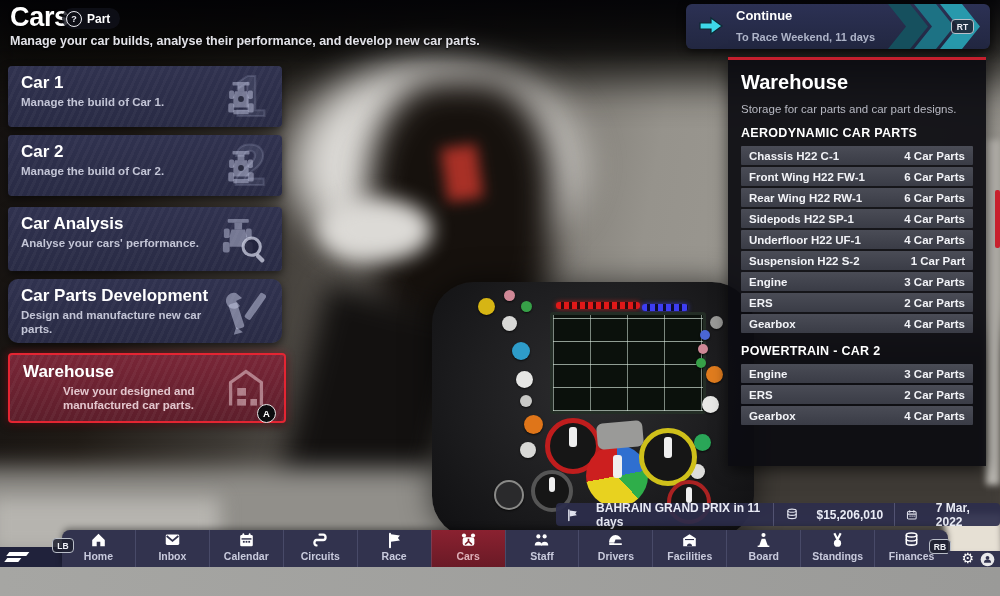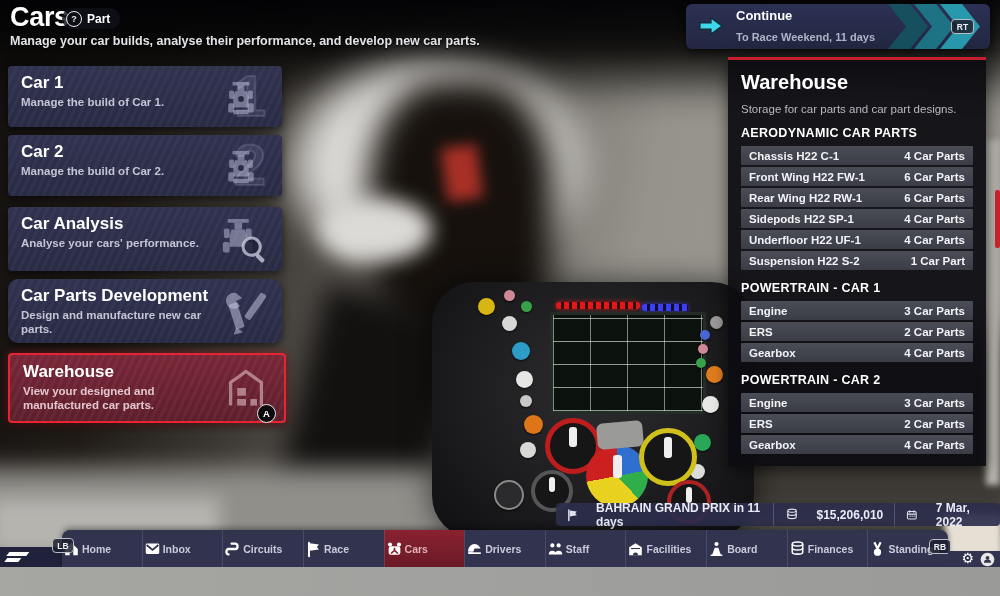--- a/index.html
+++ b/index.html
@@ -62,21 +62,21 @@
   .pad-rt{right:16px;top:15px;width:21px;height:13px;}
   
   .card{left:8px;width:274px;border-radius:4px;cursor:pointer;box-shadow:0 3px 8px rgba(0,0,0,.55);
         background:repeating-linear-gradient(115deg,rgba(255,255,255,.03) 0 3px,transparent 3px 7px),
                    linear-gradient(180deg,#30324f,#292b45);}
   .card.sel{background:repeating-linear-gradient(115deg,rgba(255,255,255,.04) 0 3px,transparent 3px 7px),
                        linear-gradient(180deg,#792637,#5d1e2b);
             border:2px solid #e42532;box-shadow:0 0 10px rgba(220,30,45,.4),0 3px 8px rgba(0,0,0,.55);}
   .card-title{position:absolute;left:13px;top:7px;color:#fff;font-size:17px;font-weight:bold;}
   .card-desc{position:absolute;left:13px;top:29px;width:195px;color:#c3c5d6;font-size:11.5px;font-weight:bold;line-height:1.25;}
-  .card.sel .card-desc{color:#e3c6cd;}
+  .card.sel .card-desc{color:#e3c6cd;margin-left:40px;}
   .ghost-num{position:absolute;right:16px;top:0px;font-size:58px;font-weight:bold;color:rgba(198,204,235,.10);
              -webkit-text-stroke:2px rgba(198,204,235,.16);line-height:1.05;}
   .card-icon{position:absolute;right:12px;top:10px;opacity:.9;}
   .a-badge{position:absolute;right:8px;bottom:-2px;width:17px;height:17px;border-radius:50%;background:#0c0c0e;
            border:1.5px solid #e6e6e6;color:#fff;font-size:9.5px;font-weight:bold;display:flex;align-items:center;justify-content:center;}
   
   .wpanel{left:728px;top:57px;width:258px;height:409px;border-top:3px solid #c41f2d;
           background:rgba(12,12,17,.93);box-shadow:0 4px 14px rgba(0,0,0,.6);padding:11px 13px;box-sizing:border-box;}
   .wp-title{color:#fff;font-size:20px;font-weight:bold;}
   .wp-sub{color:#b7b8c2;font-size:11.5px;margin-top:9px;}
@@ -86,21 +86,21 @@
   .wrow span{color:#f2f3f7;font-size:11.5px;font-weight:bold;}
   .scroll-thumb{left:995px;top:190px;width:5px;height:58px;background:#c8202c;border-radius:2px;cursor:grab;}
   
   .statusbar{left:556px;top:503px;height:23px;border-radius:4px;background:rgba(44,46,76,.92);
              display:flex;align-items:center;color:#e9ebf5;font-size:12px;font-weight:bold;}
   .seg{display:flex;align-items:center;gap:18px;padding:0 11px;height:100%;}
   .seg + .seg{border-left:1px solid rgba(150,153,190,.35);}
   
   .navbar{left:62px;top:530px;width:886px;height:37px;background:#32334e;border-radius:8px 8px 0 0;
           display:flex;box-shadow:0 -2px 6px rgba(0,0,0,.4);}
-  .tab{flex:1;display:flex;flex-direction:row;align-items:center;justify-content:flex-start;padding-top:1px;
+  .tab{flex:1;display:flex;flex-direction:column;align-items:center;justify-content:flex-start;padding-top:1px;
        gap:1px;cursor:pointer;border-left:1px solid rgba(125,128,165,.3);}
   .tab:first-child{border-left:none;border-radius:8px 0 0 0;}
   .tab.sel{background:linear-gradient(180deg,#8a2130,#6a1a26);}
   .tlabel{color:#c9cbdd;font-size:10.5px;font-weight:bold;}
   .tab.sel .tlabel{color:#dfb2ba;}
   .nicon{width:19px;height:18px;}
   .gear-strip{left:948px;top:551px;width:52px;height:16px;background:#32334e;display:flex;align-items:center;
               justify-content:flex-end;gap:6px;padding-right:5px;box-sizing:border-box;}
   .gear{color:#fff;font-size:14px;line-height:1;cursor:pointer;margin-top:-3px;}
   .pad-lb{left:52px;top:538px;width:20px;height:13px;}
@@ -284,21 +284,20 @@
       </div>
     <div class="wrow">
         <span>Underfloor H22 UF-1</span>
         <span>4 Car Parts</span>
       </div>
     <div class="wrow">
         <span>Suspension H22 S-2</span>
         <span>1 Car Part</span>
       </div>
 
-    <div class="wp-hdr">POWERTRAIN - CAR 1</div>
     <div class="wrow">
         <span>Engine</span>
         <span>3 Car Parts</span>
       </div>
     <div class="wrow">
         <span>ERS</span>
         <span>2 Car Parts</span>
       </div>
     <div class="wrow">
         <span>Gearbox</span>
@@ -367,20 +366,34 @@
     </div>
     <div class="tab">
       <svg class="nicon" viewBox="0 0 20 20">
           <rect x="2.5" y="4" width="15" height="11.5" rx="1.5" fill="#fff"></rect>
           <path d="M3.5 5.5 L10 11 L16.5 5.5" stroke="#32334e" stroke-width="2" fill="none"></path>
         </svg>
       <span class="tlabel">Inbox</span>
     </div>
     <div class="tab">
       <svg class="nicon" viewBox="0 0 20 20">
+          <rect x="3" y="4.5" width="14" height="12.5" rx="1.5" fill="#fff"></rect>
+          <rect x="5.5" y="2.5" width="2" height="4" rx="1" fill="#fff"></rect>
+          <rect x="12.5" y="2.5" width="2" height="4" rx="1" fill="#fff"></rect>
+          <rect x="4.5" y="8" width="11" height="1.6" fill="#32334e"></rect>
+          <g fill="#32334e">
+            <rect x="6" y="11" width="2" height="2"></rect>
+            <rect x="9" y="11" width="2" height="2"></rect>
+            <rect x="12" y="11" width="2" height="2"></rect>
+          </g>
+        </svg>
+      <span class="tlabel">Calendar</span>
+    </div>
+    <div class="tab">
+      <svg class="nicon" viewBox="0 0 20 20">
           <path d="M5.5 16 C2.5 16 2.5 10 5.5 10 L13 10 C16.5 10 16.5 4 13 4 L9 4" stroke="#fff" stroke-width="2.6" fill="none" stroke-linecap="round"></path>
         </svg>
       <span class="tlabel">Circuits</span>
     </div>
     <div class="tab">
       <svg class="nicon" viewBox="0 0 20 20">
           <path d="M5 18 V3" stroke="#fff" stroke-width="2.2" stroke-linecap="round"></path>
           <path d="M6 3.5 L16 5 L13.8 7.8 L16 10.5 L6 12 Z" fill="#fff"></path>
         </svg>
       <span class="tlabel">Race</span>
@@ -389,67 +402,67 @@
       <svg class="nicon" viewBox="0 0 20 20">
           <circle cx="5" cy="5" r="2.3" fill="#fff"></circle>
           <circle cx="15" cy="5" r="2.3" fill="#fff"></circle>
           <rect x="3.5" y="7" width="13" height="9.5" rx="2.5" fill="#fff"></rect>
           <path d="M10 8.5 V11.5 M6.2 15 L10 11.5 L13.8 15" stroke="#7d1f2b" stroke-width="1.8" fill="none"></path>
         </svg>
       <span class="tlabel">Cars</span>
     </div>
     <div class="tab">
       <svg class="nicon" viewBox="0 0 20 20">
-          <path d="M3 11.5 a7 7 0 0 1 14 0 v4 h-14 z" fill="#fff"></path>
-          <path d="M10 9.5 h7.5 v4 h-9 z" fill="#32334e"></path>
-          <path d="M3 13 h14" stroke="#32334e" stroke-width="1" opacity=".4"></path>
-        </svg>
-      <span class="tlabel">Drivers</span>
-    </div>
-    <div class="tab">
-      <svg class="nicon" viewBox="0 0 20 20">
           <circle cx="6.5" cy="6" r="2.3" fill="#fff"></circle>
           <circle cx="13.5" cy="6" r="2.3" fill="#fff"></circle>
           <path d="M2.5 16 a4 4 0 0 1 8 0 z" fill="#fff"></path>
           <path d="M9.5 16 a4 4 0 0 1 8 0 z" fill="#fff"></path>
         </svg>
       <span class="tlabel">Staff</span>
     </div>
     <div class="tab">
       <svg class="nicon" viewBox="0 0 20 20">
+          <path d="M3 11.5 a7 7 0 0 1 14 0 v4 h-14 z" fill="#fff"></path>
+          <path d="M10 9.5 h7.5 v4 h-9 z" fill="#32334e"></path>
+          <path d="M3 13 h14" stroke="#32334e" stroke-width="1" opacity=".4"></path>
+        </svg>
+      <span class="tlabel">Drivers</span>
+    </div>
+    <div class="tab">
+      <svg class="nicon" viewBox="0 0 20 20">
           <path d="M3 17 V8 L10 3.5 L17 8 V17 Z" fill="#fff"></path>
           <path d="M7.2 17 a2.8 3.2 0 0 1 5.6 0 z" fill="#32334e"></path>
           <path d="M5 9.5 h10" stroke="#32334e" stroke-width="1.2"></path>
         </svg>
       <span class="tlabel">Facilities</span>
     </div>
     <div class="tab">
       <svg class="nicon" viewBox="0 0 20 20">
           <circle cx="10" cy="4.5" r="2.3" fill="#fff"></circle>
           <path d="M5 17 L8 8.5 H12 L15 17 Z" fill="#fff"></path>
           <path d="M3.5 17 h13" stroke="#fff" stroke-width="1.6"></path>
         </svg>
       <span class="tlabel">Board</span>
+    </div>
+    <div class="tab">
+      <svg class="nicon" viewBox="0 0 20 20">
+          <path d="M6.5 2.5 L10 9.5 L13.5 2.5" stroke="#fff" stroke-width="2.4" fill="none"></path>
+          <circle cx="10" cy="13.5" r="4" fill="#fff"></circle>
+        </svg>
+      <span class="tlabel">Standings</span>
     </div>
     <div class="tab">
       <svg class="nicon" viewBox="0 0 20 20">
           <g stroke="#fff" stroke-width="1.7" fill="none">
             <ellipse cx="10" cy="4.5" rx="5.8" ry="2.2"></ellipse>
             <path d="M4.2 4.5 V9 c0 1.2 2.6 2.2 5.8 2.2 s5.8 -1 5.8 -2.2 V4.5"></path>
             <path d="M4.2 9 V13.5 c0 1.2 2.6 2.2 5.8 2.2 s5.8 -1 5.8 -2.2 V9"></path>
           </g>
         </svg>
       <span class="tlabel">Finances</span>
-    </div>
-    <div class="tab">
-      <svg class="nicon" viewBox="0 0 20 20">
-          <path d="M6.5 2.5 L10 9.5 L13.5 2.5" stroke="#fff" stroke-width="2.4" fill="none"></path>
-          <circle cx="10" cy="13.5" r="4" fill="#fff"></circle>
-        </svg>
-      <span class="tlabel">Standings</span>
     </div>
   </div>
 
   <div class="abs pad pad-lb">LB</div>
   <div class="abs pad pad-rb">RB</div>
 
   <div class="abs gear-strip">
     <span class="gear">⚙</span>
     <svg width="15" height="15" viewBox="0 0 16 16">
       <circle cx="8" cy="8" r="7.3" fill="#e8e8ea"></circle>

